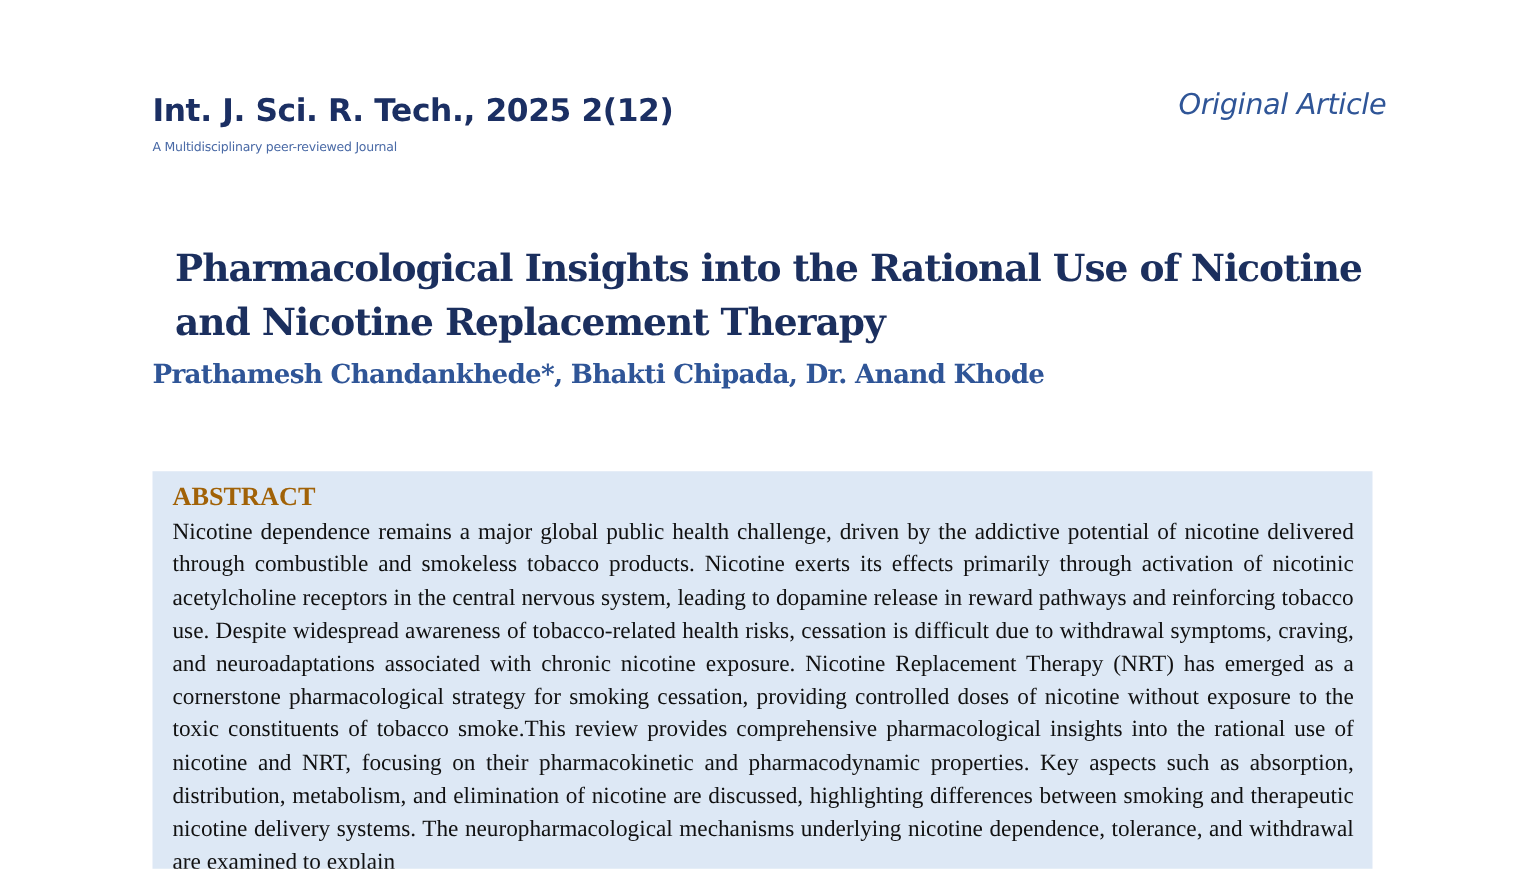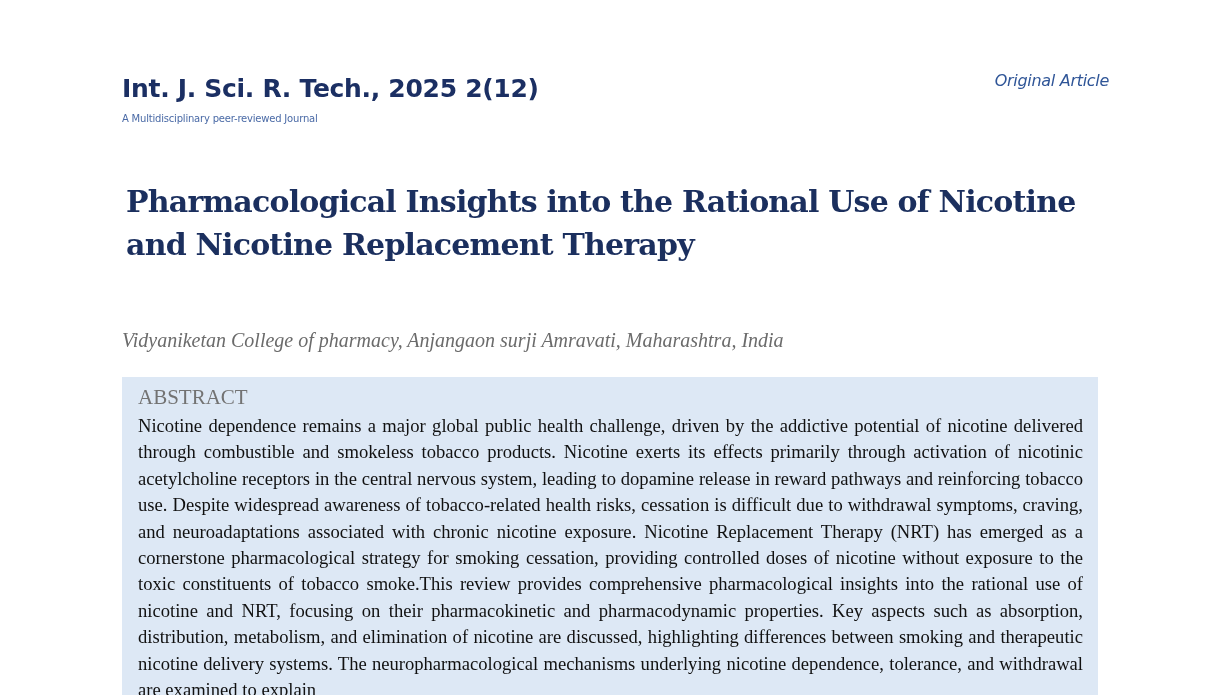--- a/index.html
+++ b/index.html
@@ -41,37 +41,37 @@
       letter-spacing: -0.2px;
     }
     .journal-sub.line1 { top: 113px; }
     .journal-sub.line2 { top: 135px; }
     .article-type {
       position: absolute;
       right: 125px;
       top: 71px;
       font-family: "DejaVu Sans", sans-serif;
       font-style: italic;
-      font-size: 16px;
+      font-size: 23px;
       color: #2f5597;
       white-space: nowrap;
       letter-spacing: -0.3px;
     }
     .paper-title {
       position: absolute;
       left: 108px;
       top: 176px;
       width: 1000px;
       font-family: "DejaVu Serif", serif;
       font-weight: bold;
       font-size: 30px;
       line-height: 43px;
       color: #1b2f5e;
       letter-spacing: -0.8px;
-      margin: 4px;
+      margin: 18px;
     }
     .authors {
       position: absolute;
       left: 108px;
       top: 286px;
       font-family: "DejaVu Serif", serif;
       font-weight: bold;
       font-size: 21px;
       color: #2f5597;
       white-space: nowrap;
@@ -93,23 +93,23 @@
       top: 377px;
       width: 976px;
       height: 330px;
       background: #dde8f5;
     }
     .abstract-heading {
       position: absolute;
       left: 16px;
       top: 8px;
       font-family: "Liberation Serif", serif;
-      font-weight: normal;
+      font-weight: bold;
       font-size: 21px;
-      color: #737373;
+      color: #a16207;
       margin: 0;
     }
     .abstract-text {
       position: absolute;
       left: 16px;
       top: 36px;
       width: 945px;
       font-family: "Liberation Serif", serif;
       font-size: 18.6px;
       line-height: 26.4px;
@@ -123,21 +123,21 @@
 
 <div class="page">
 
   <div class="journal-title">Int. J. Sci. R. Tech., 2025 2(12)</div>
   <div class="journal-sub line1">A Multidisciplinary peer-reviewed Journal</div>
 
   <div class="article-type">Original Article</div>
 
   <h1 class="paper-title">Pharmacological Insights into the Rational Use of Nicotine and Nicotine Replacement Therapy</h1>
 
+  <div class="authors">Prathamesh Chandankhede*, Bhakti Chipada, Dr. Anand Khode</div>
 
-  <div class="affiliation">Vidyaniketan College of pharmacy, Anjangaon surji Amravati, Maharashtra, India</div>
 
   <section class="abstract-box">
     <h2 class="abstract-heading">ABSTRACT</h2>
     <p class="abstract-text">Nicotine dependence remains a major global public health challenge, driven by the addictive potential of nicotine delivered through combustible and smokeless tobacco products. Nicotine exerts its effects primarily through activation of nicotinic acetylcholine receptors in the central nervous system, leading to dopamine release in reward pathways and reinforcing tobacco use. Despite widespread awareness of tobacco-related health risks, cessation is difficult due to withdrawal symptoms, craving, and neuroadaptations associated with chronic nicotine exposure. Nicotine Replacement Therapy (NRT) has emerged as a cornerstone pharmacological strategy for smoking cessation, providing controlled doses of nicotine without exposure to the toxic constituents of tobacco smoke.This review provides comprehensive pharmacological insights into the rational use of nicotine and NRT, focusing on their pharmacokinetic and pharmacodynamic properties. Key aspects such as absorption, distribution, metabolism, and elimination of nicotine are discussed, highlighting differences between smoking and therapeutic nicotine delivery systems. The neuropharmacological mechanisms underlying nicotine dependence, tolerance, and withdrawal are examined to explain</p>
   </section>
 
 </div>
 
 </body></html>

